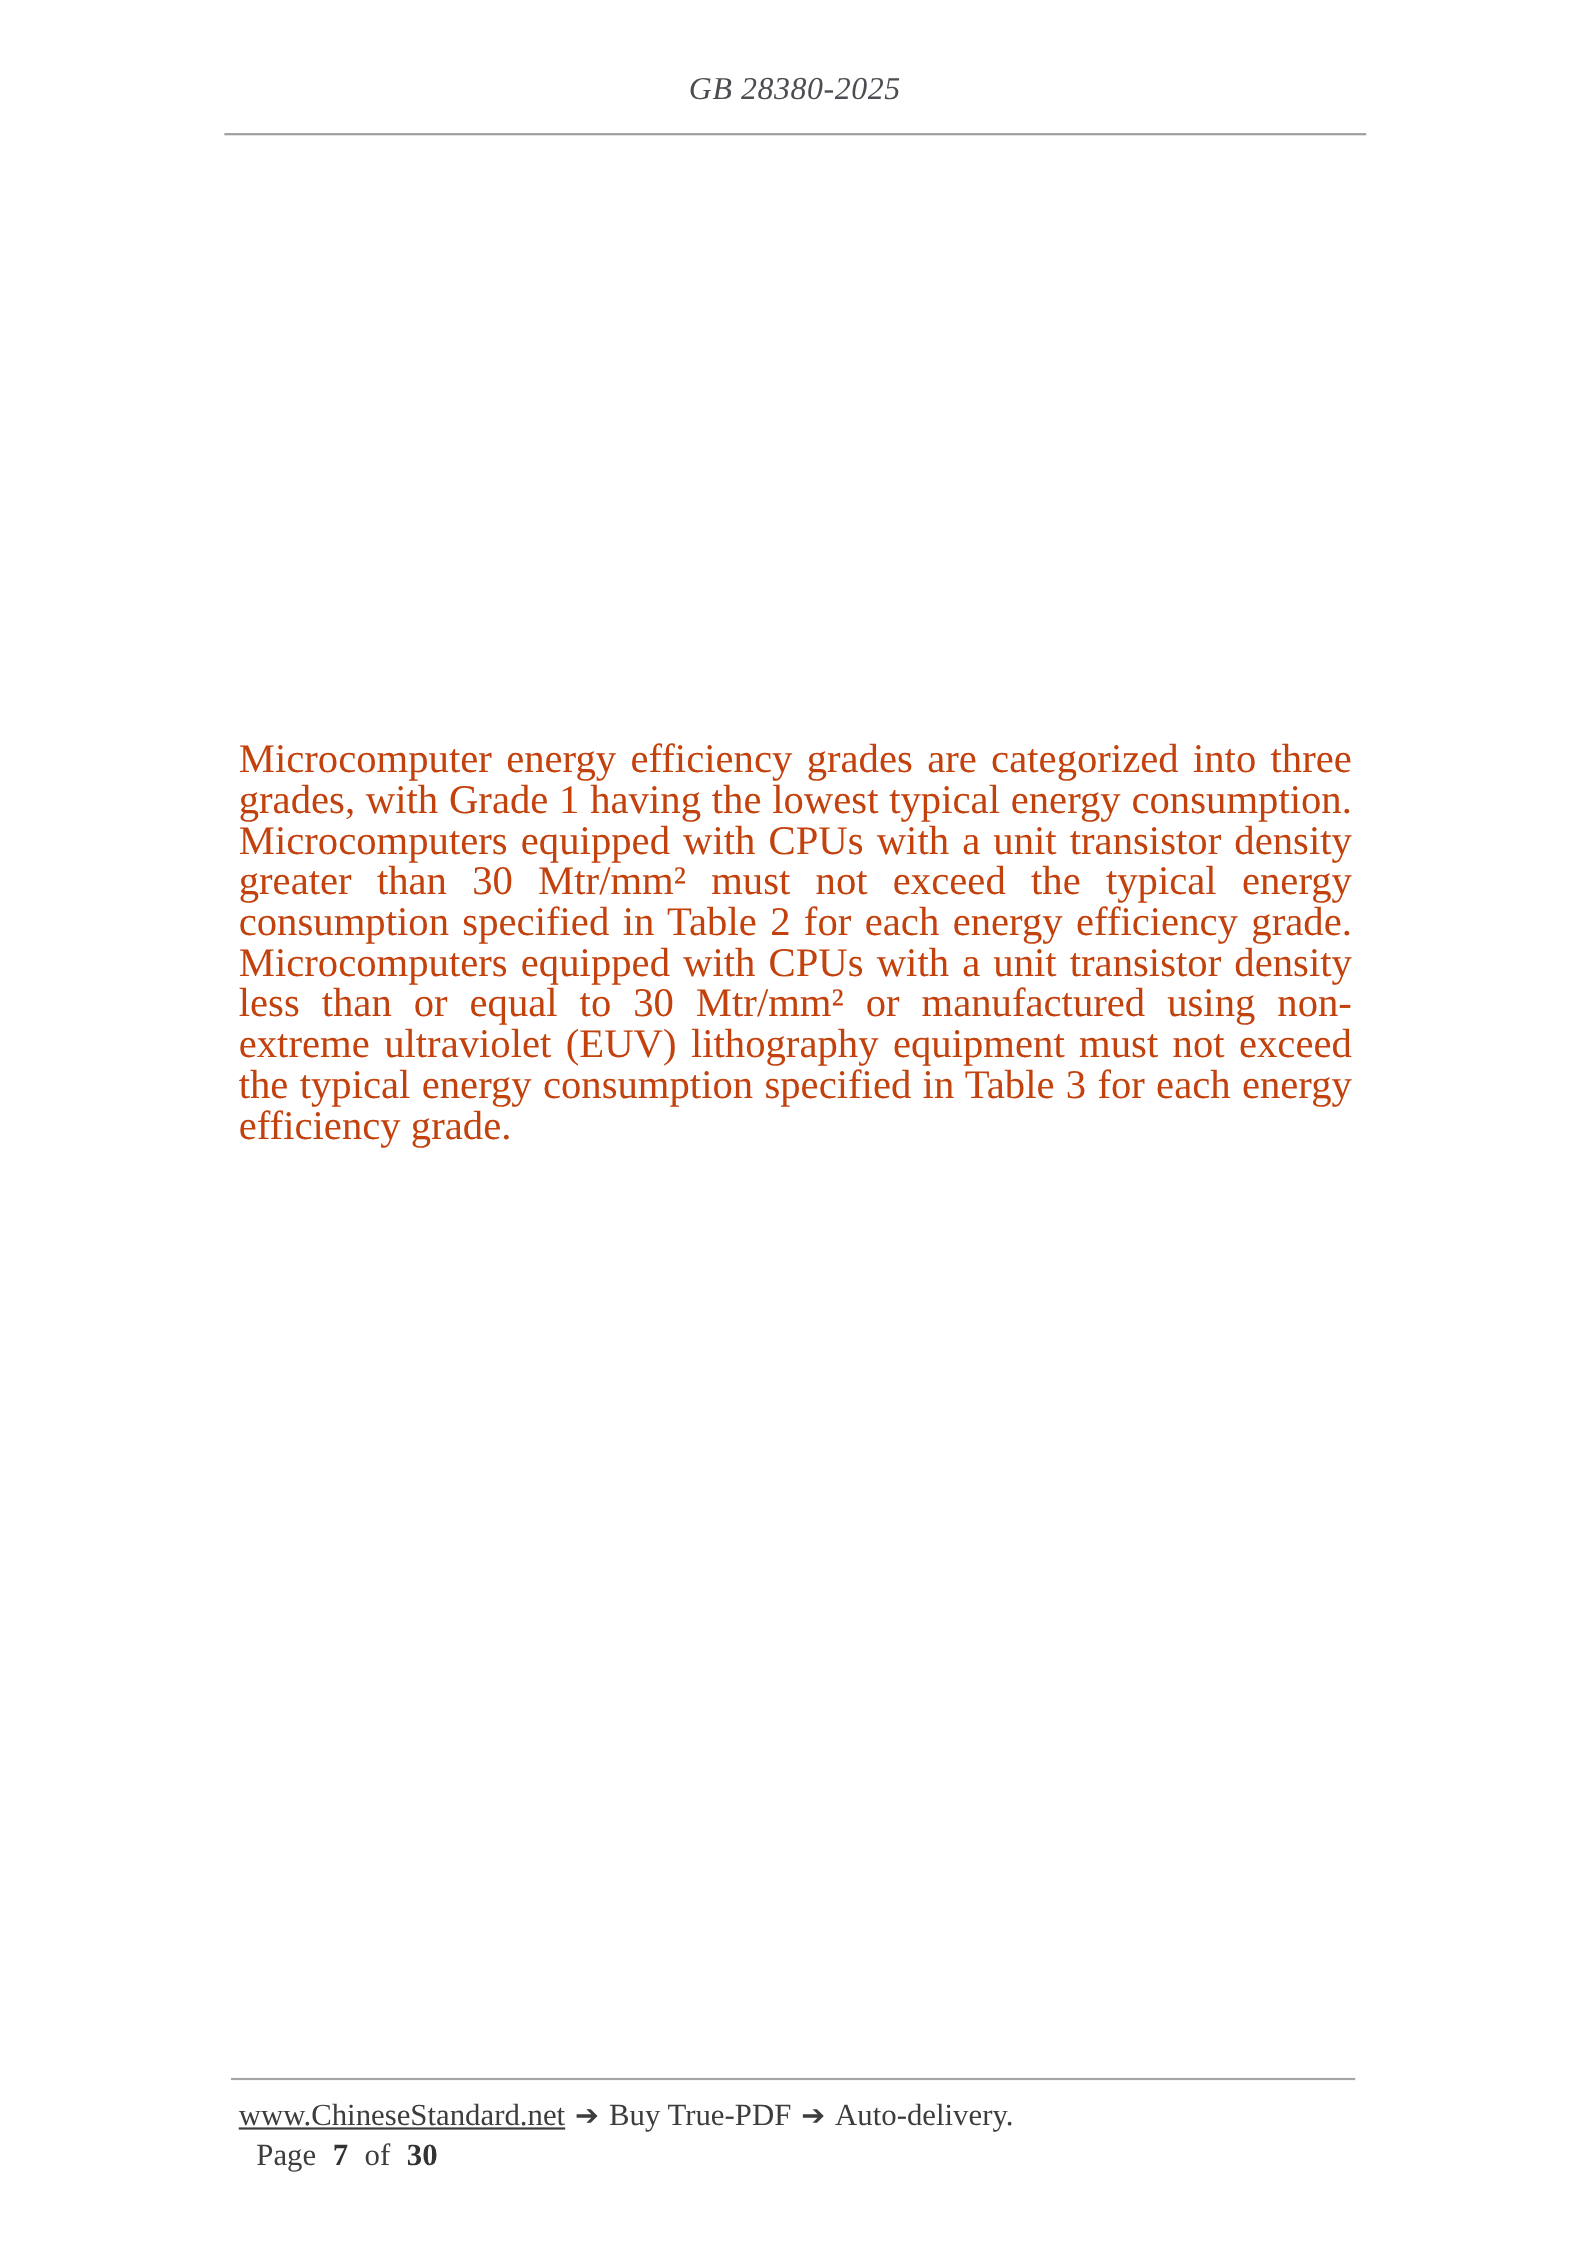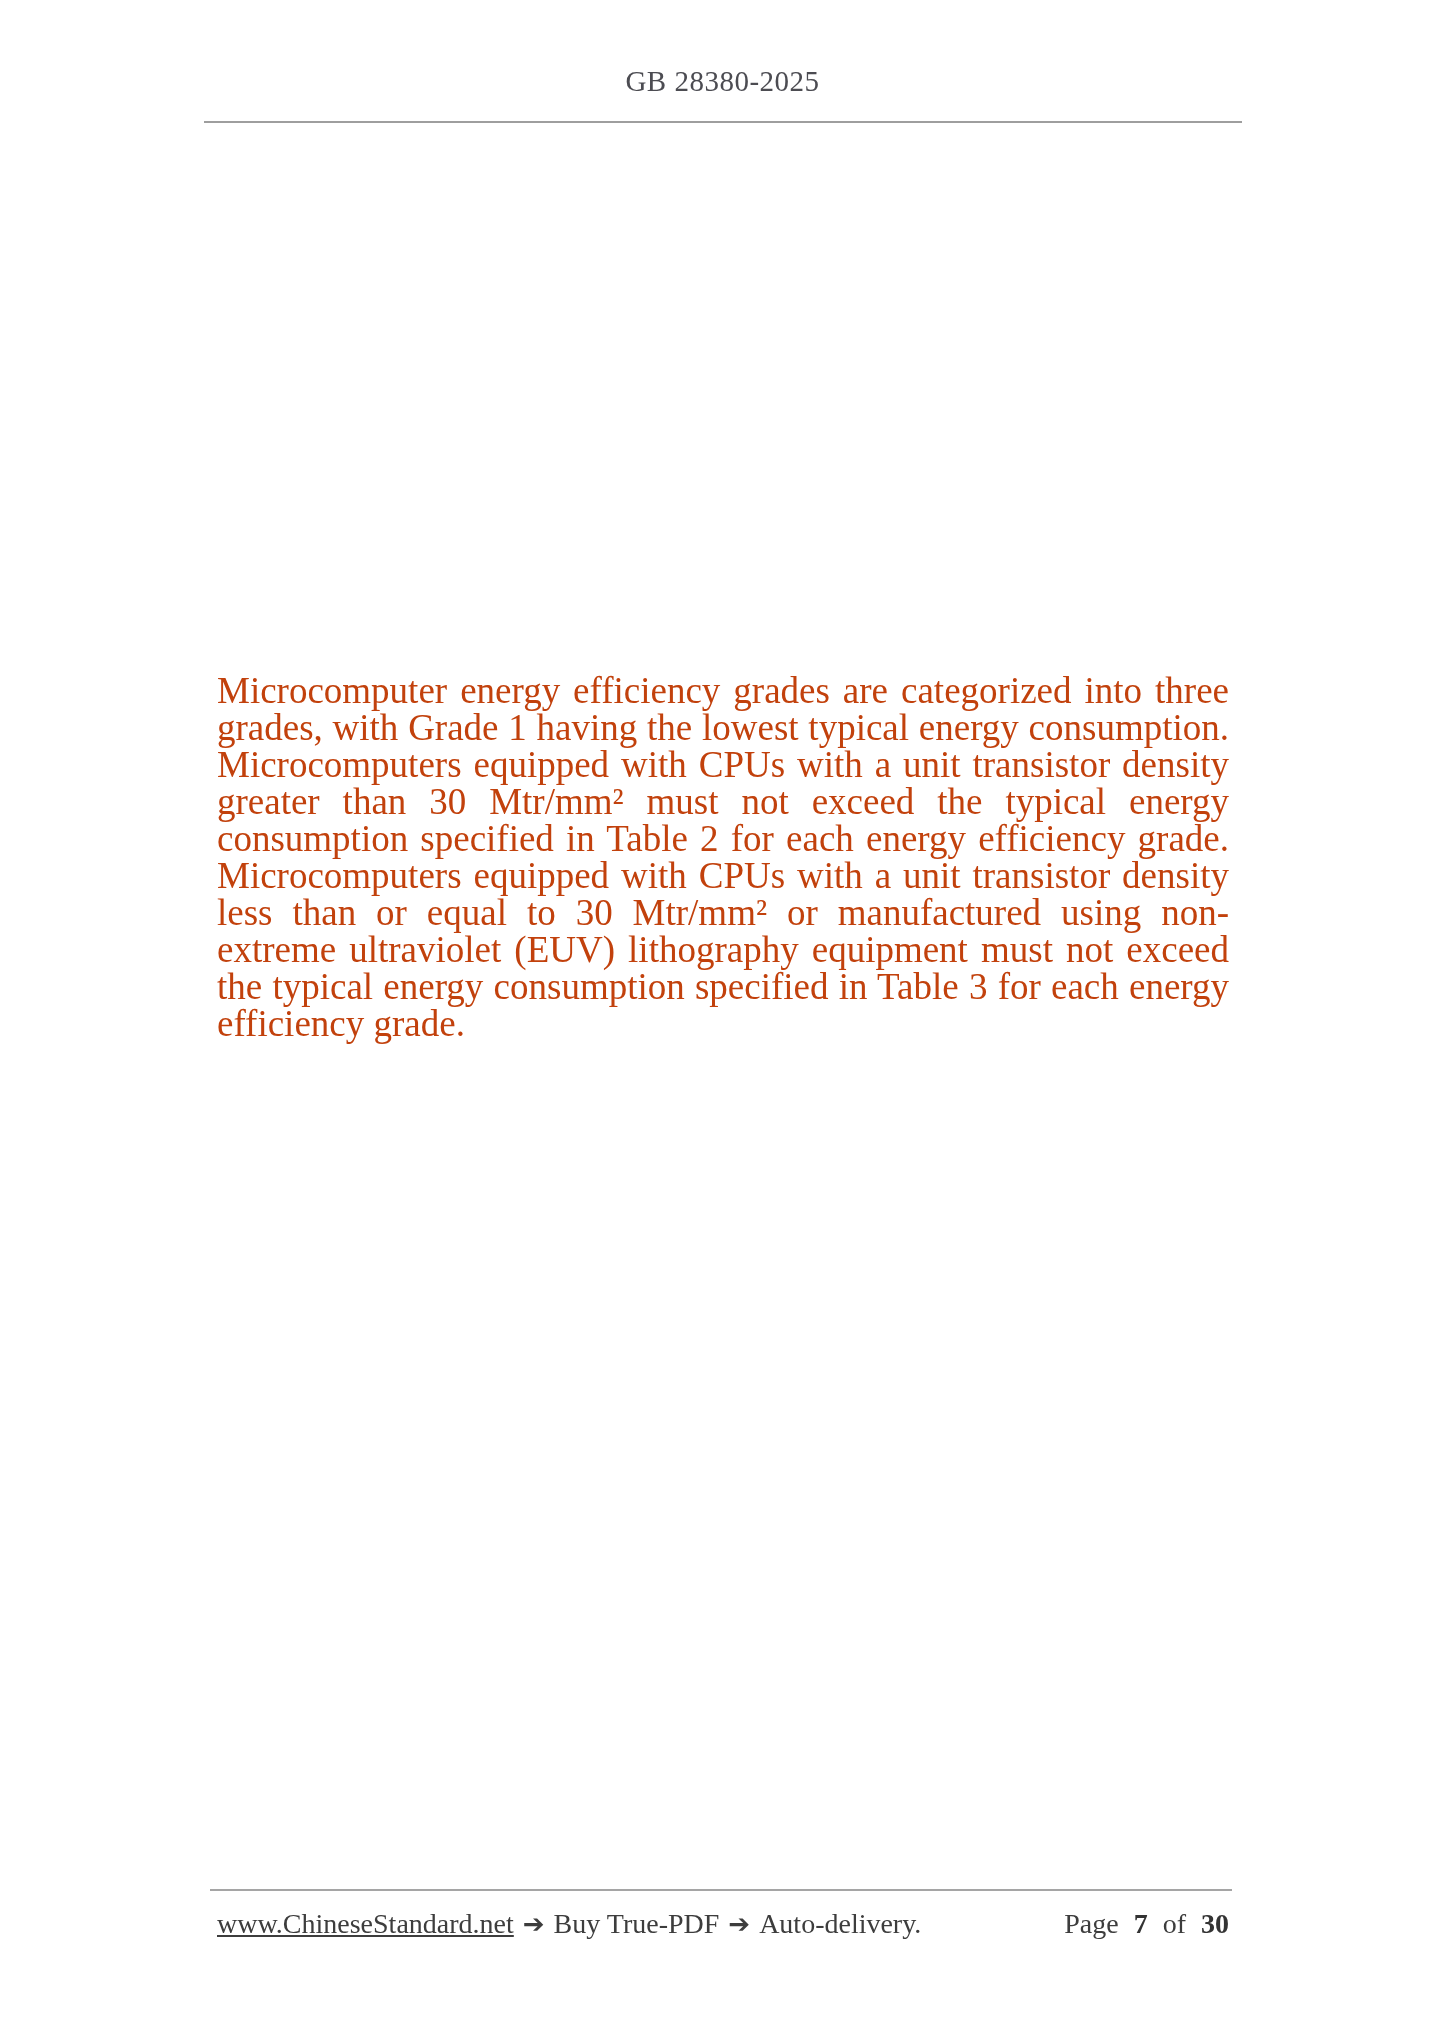--- a/index.html
+++ b/index.html
@@ -19,20 +19,21 @@
   .header-title {
     position: absolute;
     top: 66px;
     left: 0;
     width: 100%;
     text-align: center;
     font-size: 29px;
     line-height: 1.1;
     color: #4c4c52;
     letter-spacing: 0.5px;
+    font-style: italic;
   }
   .header-rule {
     position: absolute;
     top: 121px;
     left: 204px;
     width: 1038px;
     height: 0;
     border-top: 2px solid #9e9e9e;
   }
   
@@ -71,20 +72,21 @@
     position: absolute;
     top: 1906px;
     left: 217px;
     width: 1012px;
     display: flex;
     justify-content: space-between;
     align-items: baseline;
     font-size: 28px;
     line-height: 36px;
     color: #3d3d3d;
+    flex-direction: column;
   }
   .footer-left {
     white-space: nowrap;
   }
   .footer-left .sep {
     display: inline-block;
     margin: 0 9px;
   }
   .footer-link {
     color: #3d3d3d;

